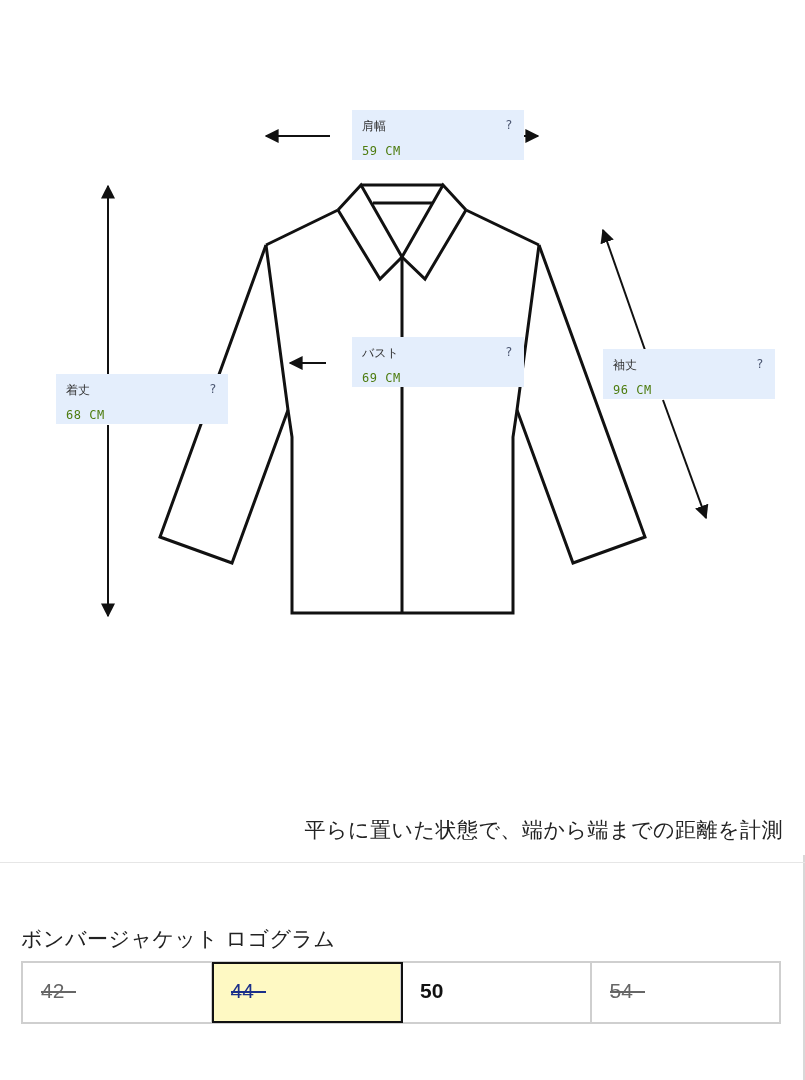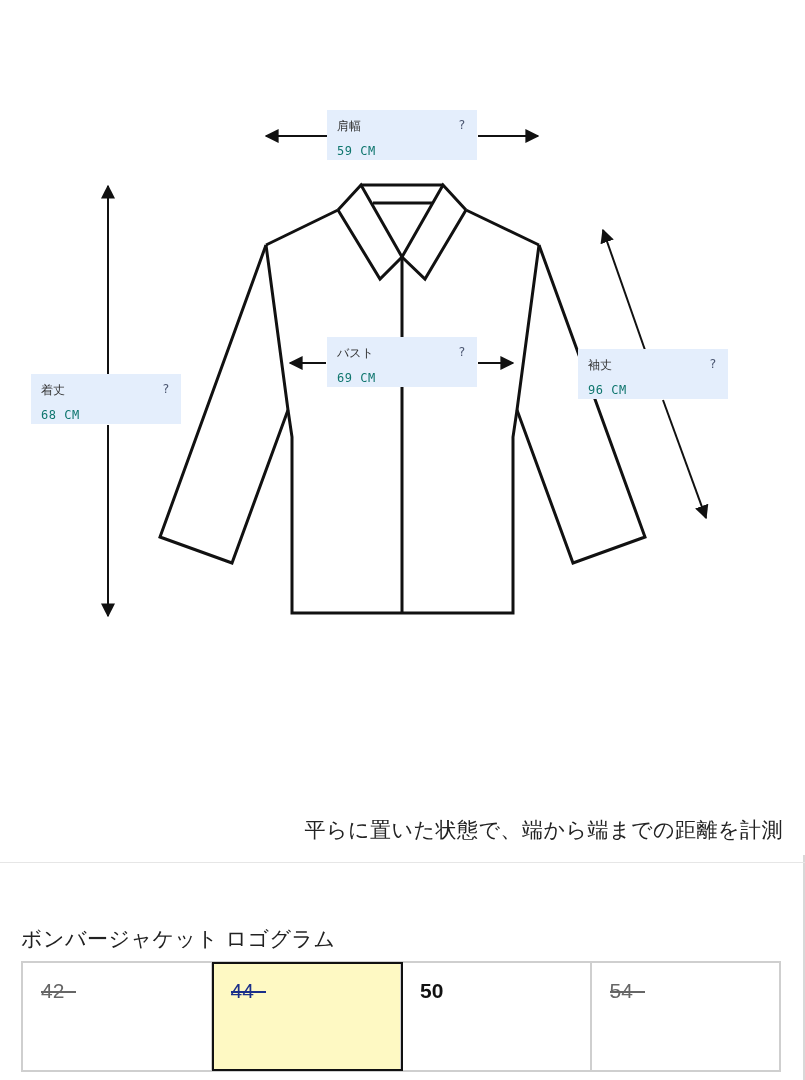--- a/index.html
+++ b/index.html
@@ -7,35 +7,35 @@
       width: 805px; height: 1080px; position: relative; overflow: hidden;
       background: #ffffff;
       font-family: "DejaVu Sans", "Liberation Sans", sans-serif;
       color: #222;
     }
     .right-edge {
       position: absolute; right: 0; top: 855px; width: 2px; height: 225px; background: #d8d8d8;
     }
     #diagram { position: absolute; left: 0; top: 0; width: 805px; height: 800px; }
     .measure-box {
-      position: absolute; background: #e4eefc; width: 150px; height: 50px;
-      box-sizing: border-box; padding: 7px 10px 0 10px;
+      position: absolute; background: #e4eefc; width: 172px; height: 50px;
+      box-sizing: border-box; padding: 7px 10px 0 10px; margin-left: 25px;
     }
     .measure-box .label { font-size: 12px; color: #333; position: absolute; left: 10px; top: 8px; }
     .measure-box .help { font-size: 12px; color: #4a5570; position: absolute; right: 12px; top: 8px; cursor: pointer; }
-    .measure-box .value { font-size: 12px; color: #0f766e; position: absolute; left: 10px; top: 34px; font-family: "DejaVu Sans Mono", "Liberation Mono", monospace; letter-spacing: 0.5px; }
+    .measure-box .value { font-size: 12px; color: #4d7c0f; position: absolute; left: 10px; top: 34px; font-family: "DejaVu Sans Mono", "Liberation Mono", monospace; letter-spacing: 0.5px; }
     .note {
       position: absolute; right: 22px; top: 816px; font-size: 21px; color: #222;
       letter-spacing: 0.5px;
       text-align: right;
     }
     .divider { position: absolute; left: 0; top: 862px; width: 805px; height: 1px; background: #e6e6e6; }
     .product-title { position: absolute; left: 21px; top: 877px; font-size: 21px; color: #222; letter-spacing: 0.5px; margin-top: 48px; }
     .size-row {
-      position: absolute; left: 21px; top: 961px; width: 760px; height: 111px;
+      position: absolute; left: 21px; top: 961px; width: 760px; height: 63px;
       display: flex; box-sizing: border-box; border-top: 2px solid #cfcfcf; border-bottom: 2px solid #cfcfcf; border-left: 2px solid #cfcfcf;
     }
     .size-cell {
       flex: 1; border-right: 2px solid #cfcfcf; position: relative; cursor: pointer; background: #fff;
     }
     .size-cell .size-text {
       position: absolute; left: 18px; top: 16px; font-size: 21px; color: #666;
       font-family: "Liberation Sans", sans-serif;
     }
     .size-cell.unavailable .size-text::after {

